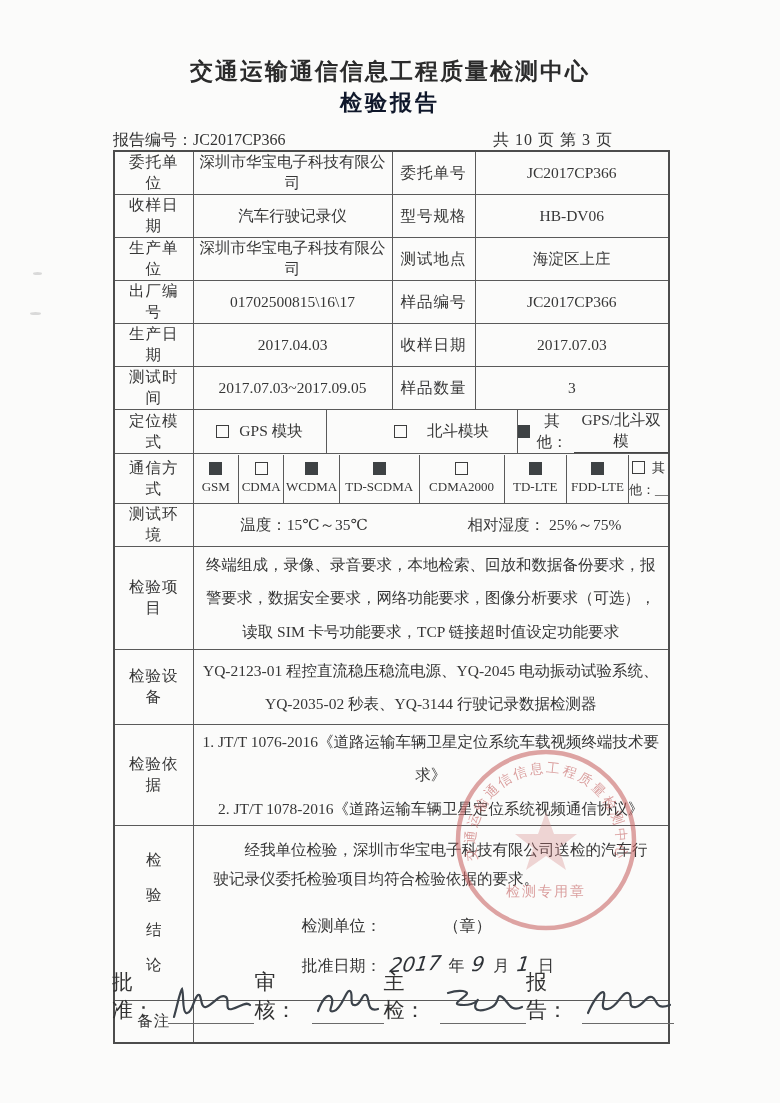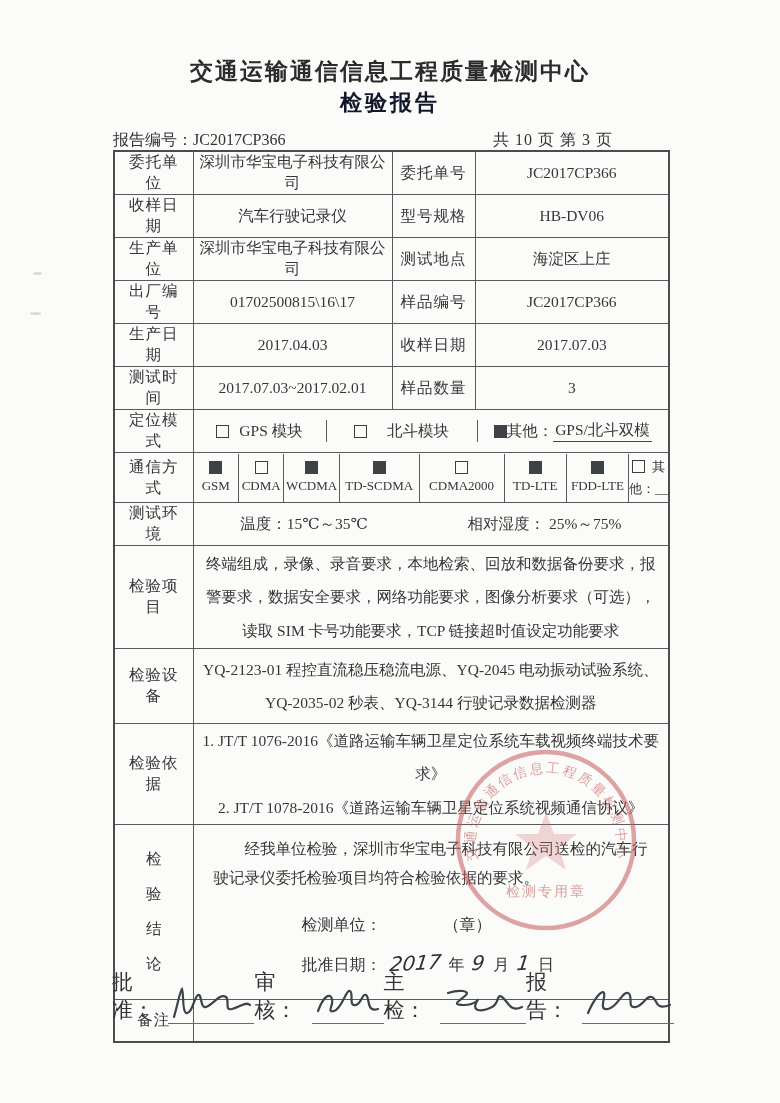--- a/index.html
+++ b/index.html
@@ -110,34 +110,34 @@
       <td>JC2017CP366</td>
     </tr>
     <tr style="height:33px">
       <td class="lbl">生产日期</td>
       <td>2017.04.03</td>
       <td class="lbl">收样日期</td>
       <td>2017.07.03</td>
     </tr>
     <tr style="height:33px">
       <td class="lbl">测试时间</td>
-      <td>2017.07.03~2017.02.01</td>
+      <td>2017.07.03~2017.09.05</td>
       <td class="lbl">样品数量</td>
       <td>3</td>
     </tr>
 
     <tr style="height:38px">
       <td class="lbl">定位模式</td>
       <td colspan="3" style="padding:0 6px;">
         <div class="flexrow">
           <div style="width:132px;gap:10px;">
             <span class="cbx"></span>
             <span>GPS 模块</span>
           </div>
-          <div style="width:150px;gap:20px;">
+          <div style="width:150px;gap:20px;margin-left:40px;">
             <span class="cbx"></span>
             <span>北斗模块</span>
           </div>
           <div style="flex:1;">
             <span class="cbx on"></span>
             <span>其他：</span>
             <span class="ul">GPS/北斗双模</span>
           </div>
         </div>
       </td>

